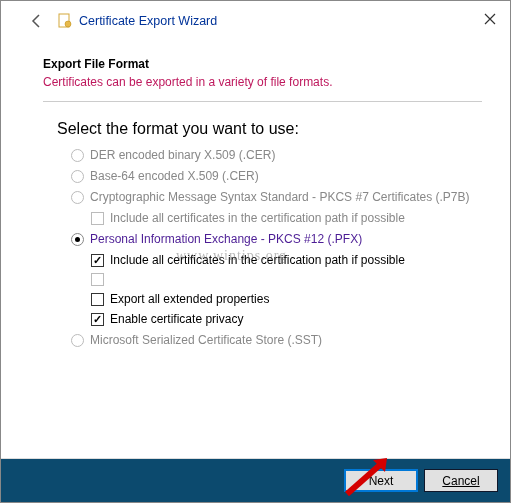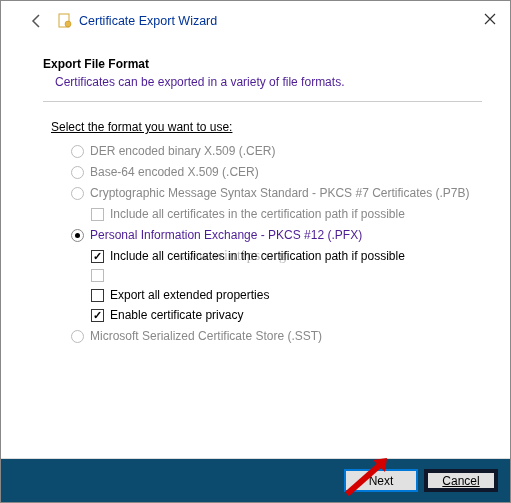--- a/index.html
+++ b/index.html
@@ -54,33 +54,32 @@
     }
     .content {
       padding: 16px 28px 0 42px;
     }
     .section-heading {
       font-weight: bold;
       font-size: 12px;
     }
     .section-sub {
       font-size: 12px;
-      margin: 4px 0 12px 12px;
-      color: #4c1d95;
+      margin: 4px 0 12px 0;
+      color: #be185d;
     }
     .divider {
       border: none;
       border-top: 1px solid #ccc;
       margin: 0 0 18px 0;
     }
     .instruction {
-      font-size: 12px;
+      font-size: 16px;
       margin-bottom: 10px;
-      margin-left: 8px;
-      text-decoration: underline;
+      margin-left: 14px;
     }
     .options {
       margin-left: 28px;
     }
     .radio-row {
       display: flex;
       align-items: center;
       margin: 7px 0;
       font-size: 12px;
     }
@@ -155,21 +154,21 @@
       font-family: inherit;
       cursor: pointer;
       padding: 0 10px;
     }
     .btn-next {
       background: #e1e1e1;
       border: 2px solid #0078d7;
     }
     .btn-cancel {
       background: #e1e1e1;
-      border: 4px solid #0f172a;
+      border: 1px solid #0f172a;
       text-decoration: underline;
     }
     .red-arrow {
       position: absolute;
       bottom: 6px;
       left: 344px;
       pointer-events: none;
     }
     .watermark {
       position: absolute;

